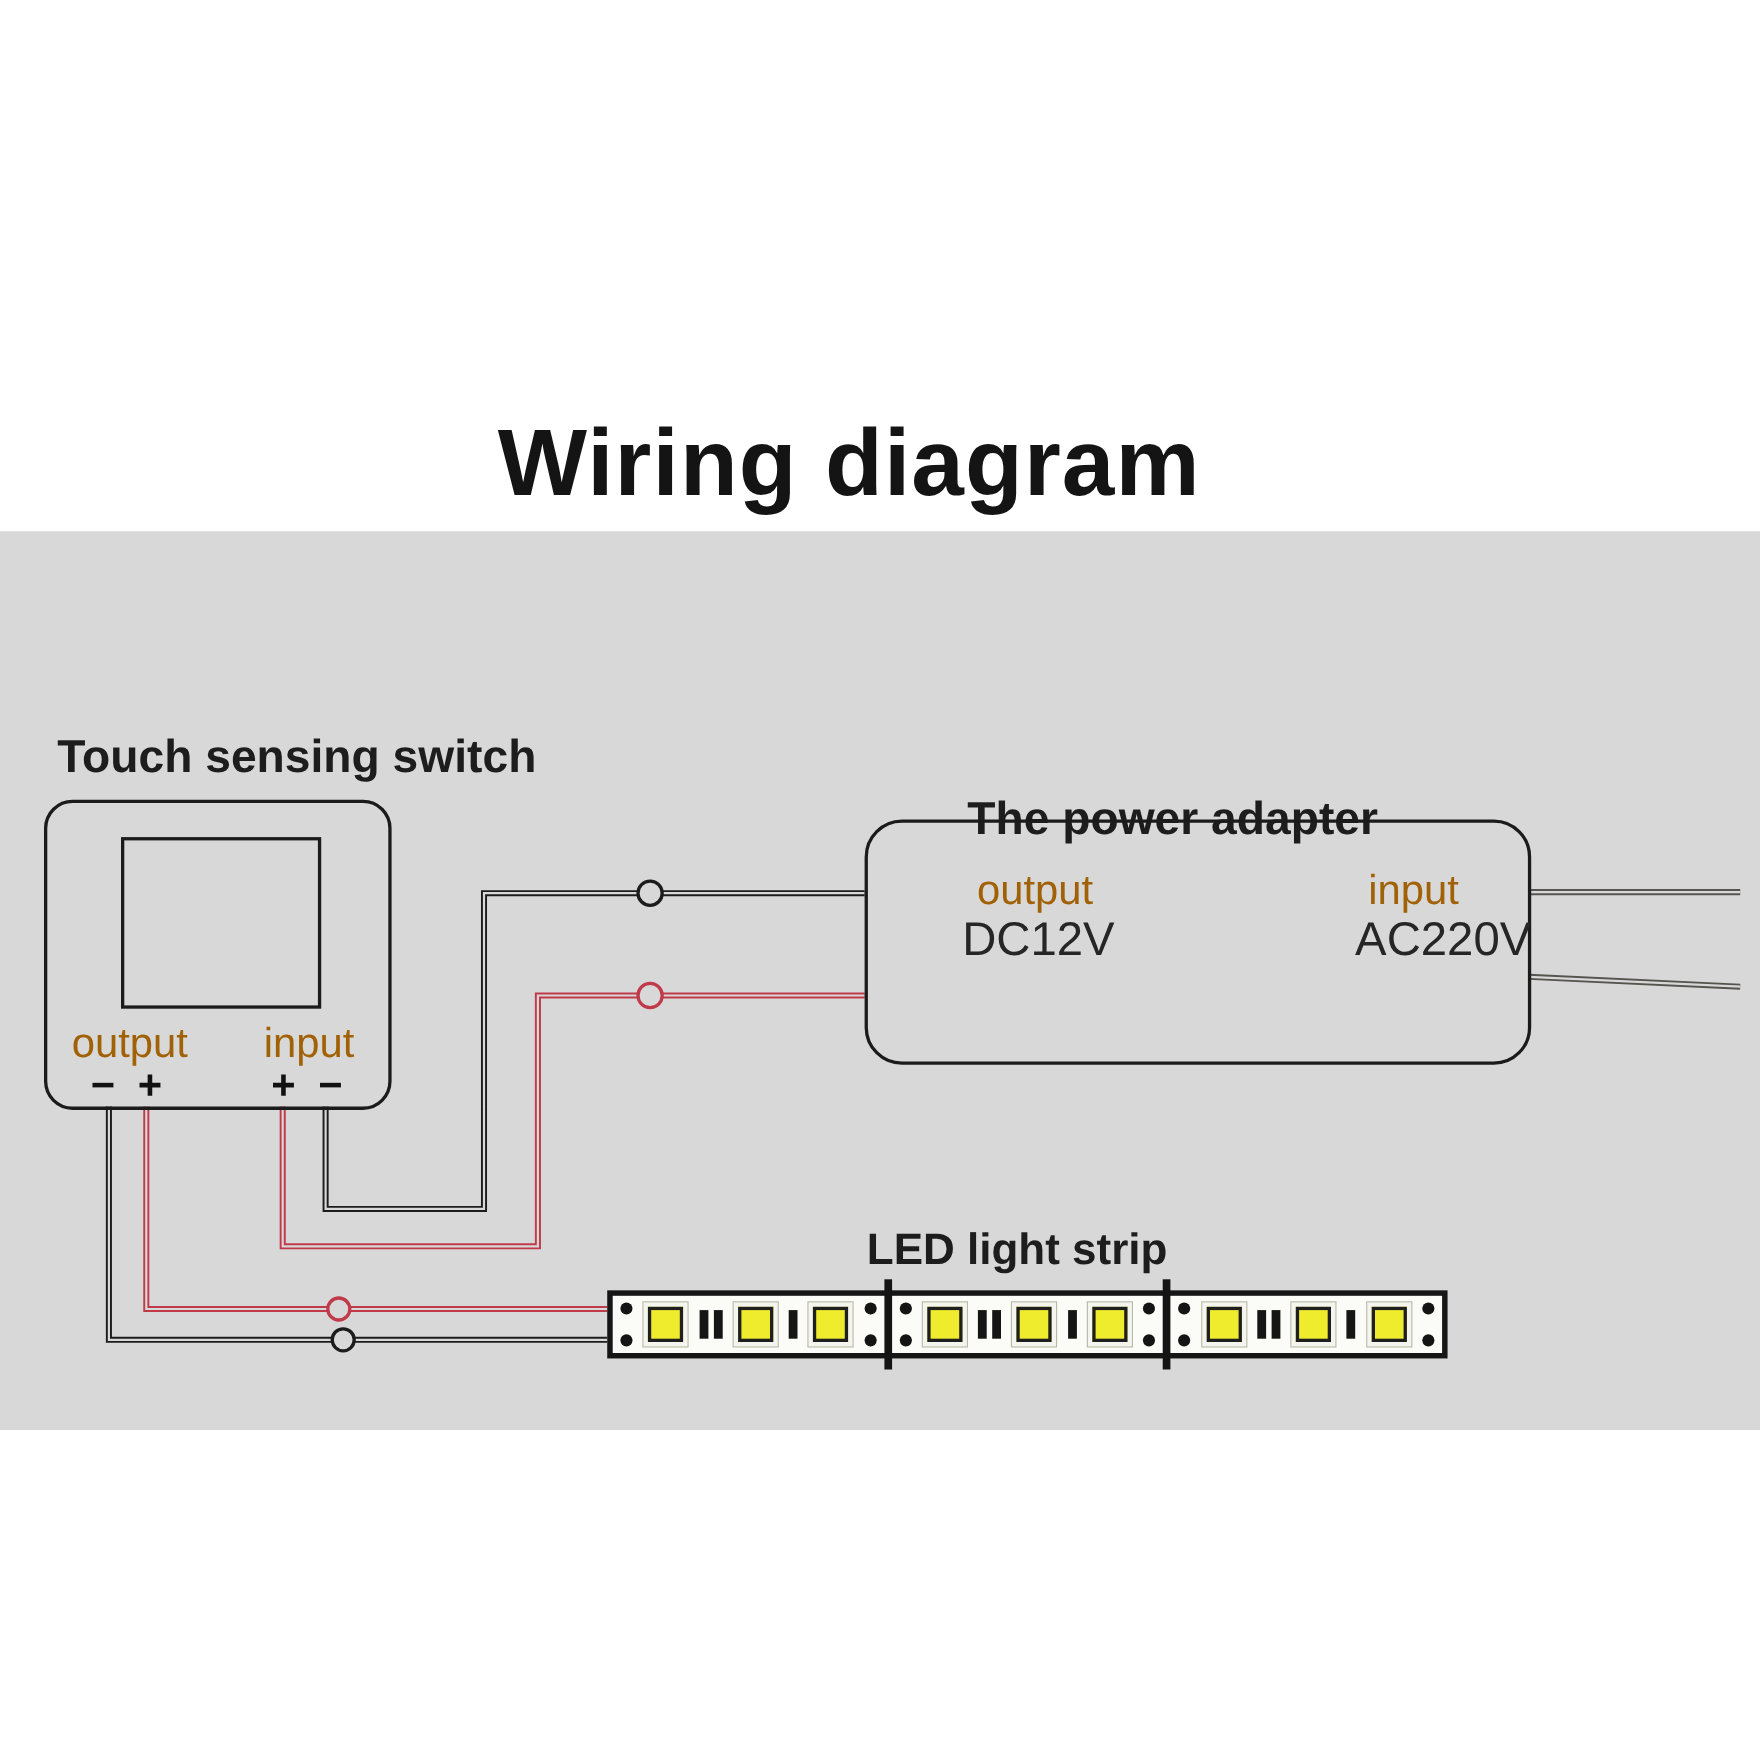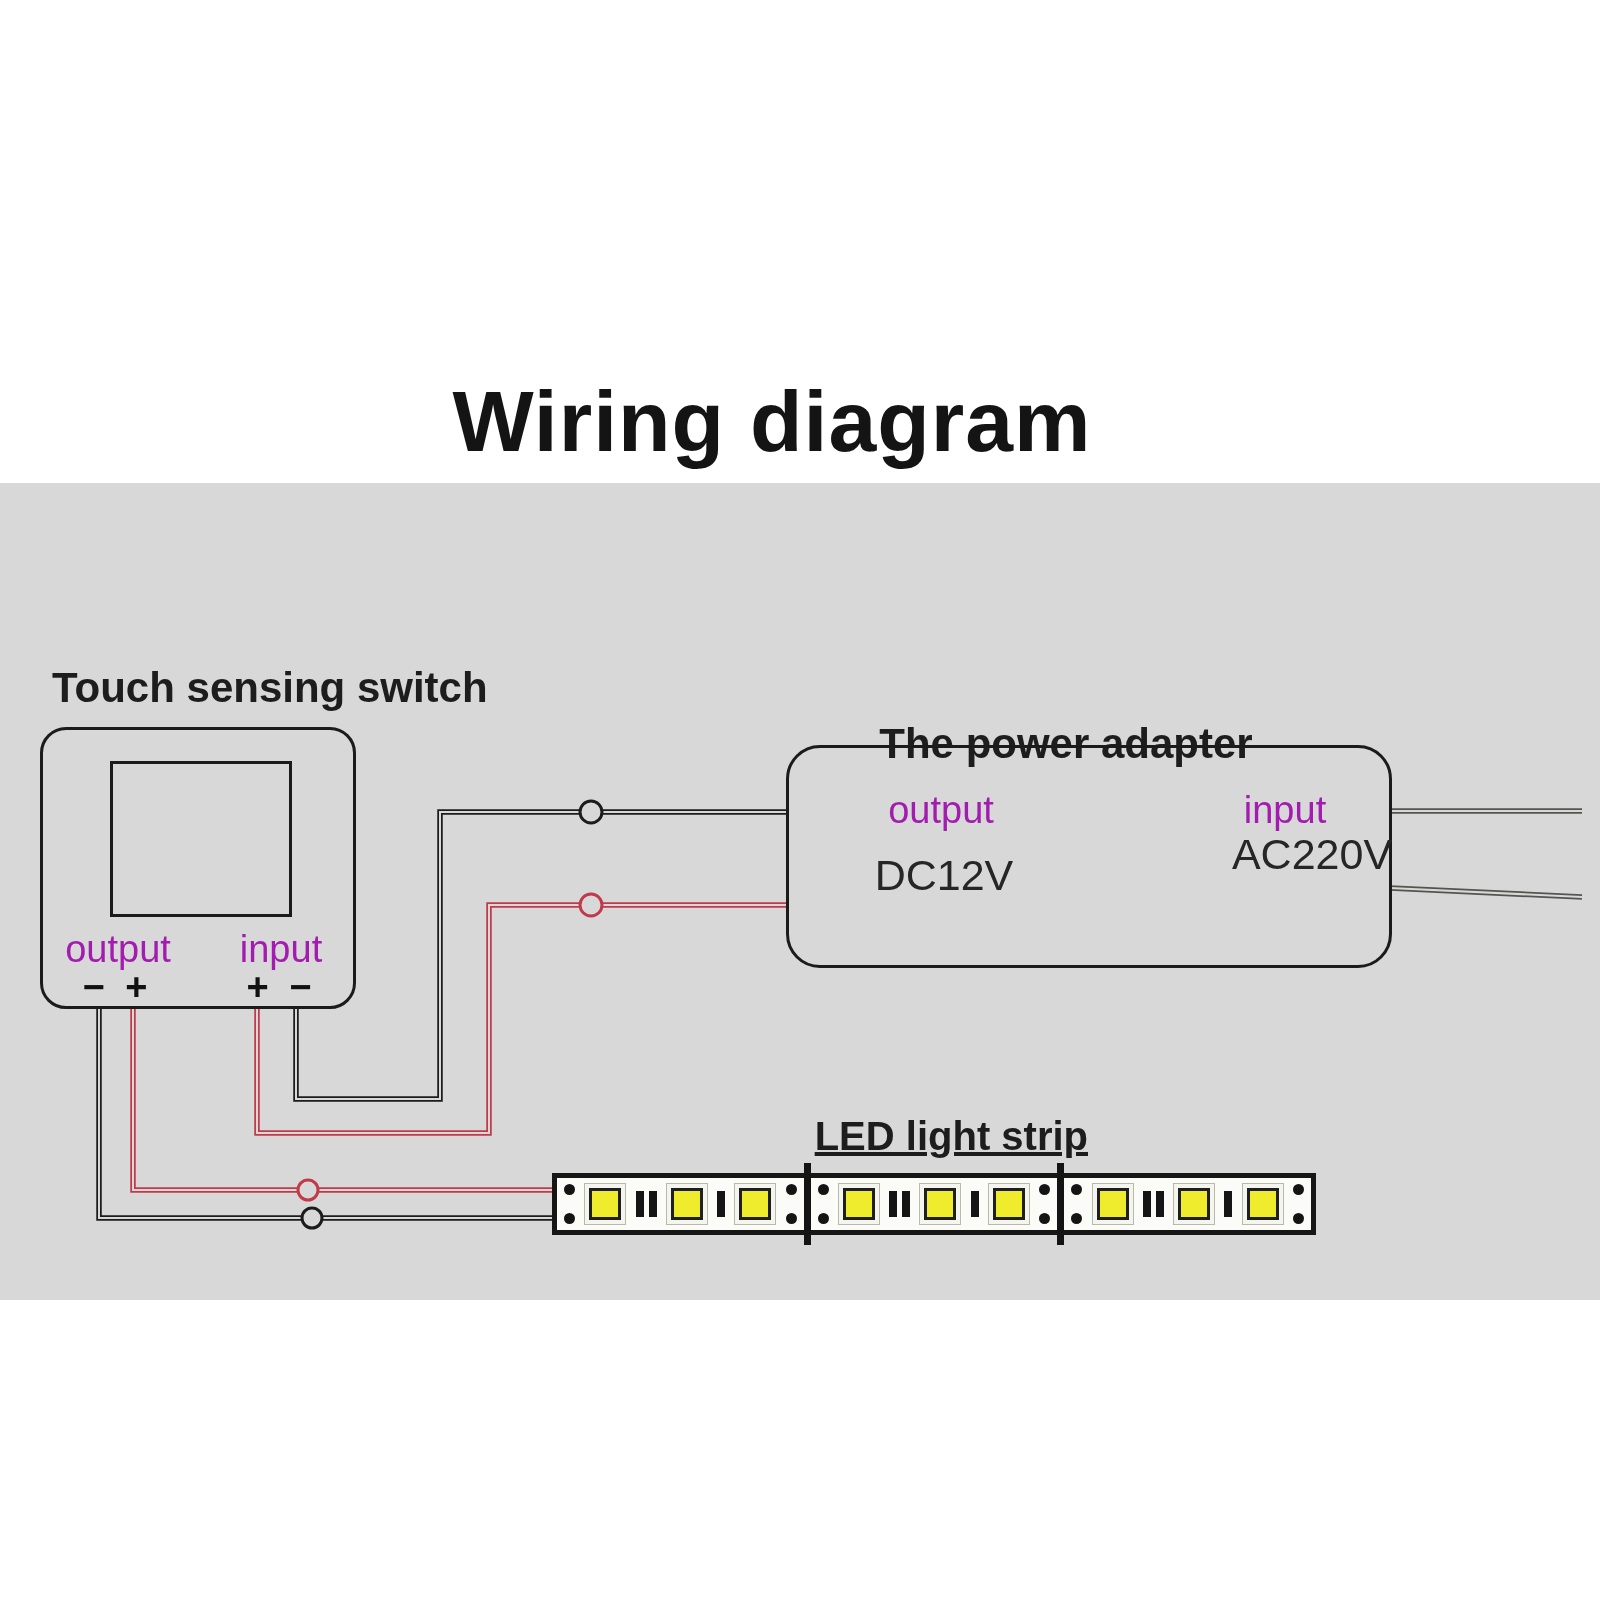--- a/index.html
+++ b/index.html
@@ -9,34 +9,34 @@
   }
   .abs{position:absolute;}
   .panel{left:0;top:483px;width:1600px;height:817px;background:var(--panel-background,#d8d8d8);}
   .page-title{
     top:372px;left:772px;transform:translateX(-50%);
     font-size:86px;font-weight:600;letter-spacing:1px;white-space:nowrap;color:#141414;
   }
   .comp-label{font-weight:600;color:#1d1d1d;white-space:nowrap;}
   .switch-label{left:36px;top:664px;font-size:42px;margin-left:16px;}
   .adapter-label{left:866px;top:696px;width:400px;text-align:center;font-size:42px;margin-top:24px;}
-  .strip-label{left:788px;top:1114px;width:300px;text-align:right;font-size:40px;text-decoration:underline;}
+  .strip-label{left:788px;top:1114px;width:300px;text-align:left;font-size:40px;}
   .box{border:3px solid #1b1b1b;background:transparent;}
   .switch-box{left:40px;top:727px;width:310px;height:276px;border-radius:26px;}
   .touch-pad{left:110px;top:761px;width:176px;height:150px;border:3px solid #1b1b1b;}
   .adapter-box{left:786px;top:745px;width:600px;height:217px;border-radius:34px;}
-  .port-label{font-size:38px;color:#a21caf;text-align:center;white-space:nowrap;}
+  .port-label{font-size:38px;color:#a16207;text-align:center;white-space:nowrap;}
   .port-value{font-size:43px;color:#262626;text-align:center;white-space:nowrap;}
   .sw-out-label{left:48px;top:928px;width:140px;}
   .sw-in-label{left:211px;top:928px;width:140px;}
   .pol{font-size:38px;font-weight:700;text-align:center;word-spacing:10px;color:#111;}
   .sw-out-pol{left:45px;top:966px;width:140px;}
   .sw-in-pol{left:209px;top:966px;width:140px;}
   .ad-out-label{left:841px;top:789px;width:200px;}
-  .ad-out-value{left:844px;top:851px;width:200px;}
+  .ad-out-value{left:844px;top:830px;width:200px;}
   .ad-in-label{left:1185px;top:789px;width:200px;}
   .ad-in-value{left:1212px;top:830px;width:200px;}
   svg.wires{left:0;top:0;width:1600px;height:1600px;pointer-events:none;}
   .w-outer{fill:none;stroke-width:5.5;stroke-linejoin:miter;stroke-linecap:butt;}
   .w-inner{fill:none;stroke-width:2;stroke-linejoin:miter;stroke-linecap:butt;}
   .junction{stroke-width:3;}
   
   .strip{
     left:552px;top:1173px;width:764px;height:62px;box-sizing:border-box;
     border:5px solid #161616;background:#fbfbf7;display:flex;align-items:stretch;overflow:visible;

